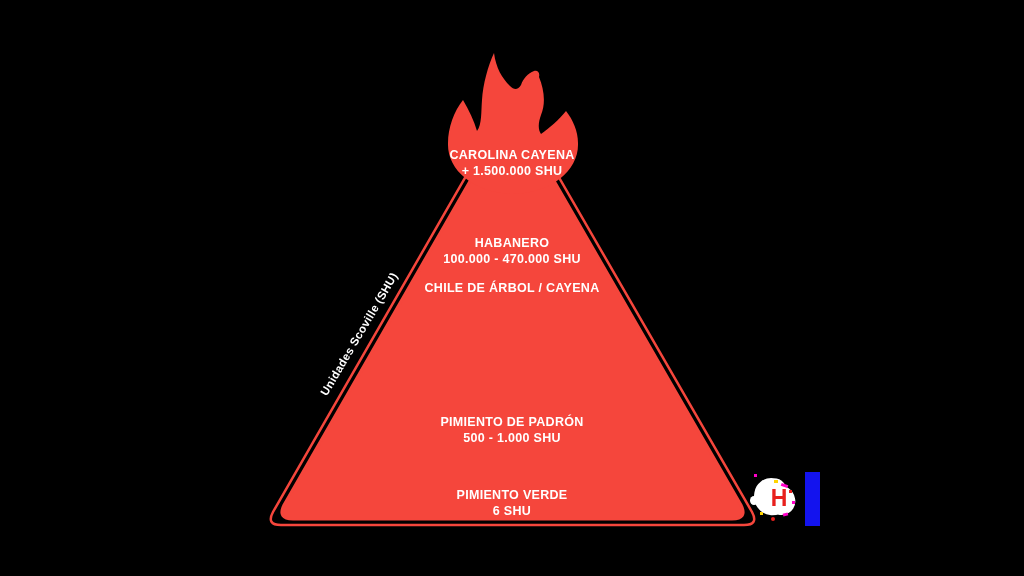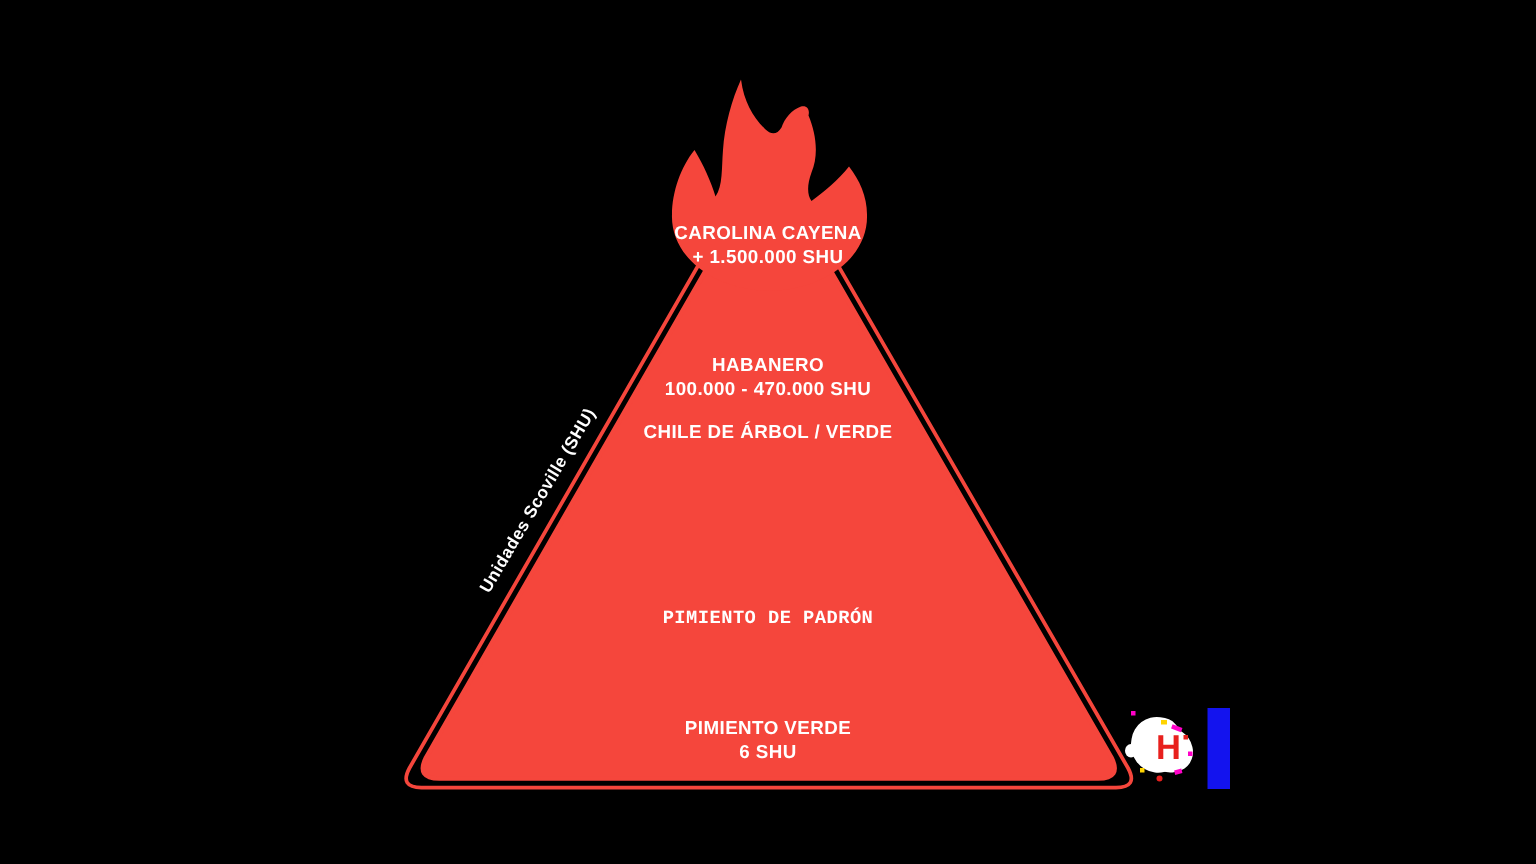--- a/index.html
+++ b/index.html
@@ -35,22 +35,22 @@
   .level-name, .level-range {
     font-size: 12.5px;
     font-weight: bold;
     letter-spacing: 0.3px;
     white-space: nowrap;
   }
   .lv0 { top: 147px; }
   .lv1 { top: 216px; margin-top: 19px; }
   .lv2 { top: 280px; }
   .lv3 { top: 346px; }
-  .lv4 { top: 404px; font-family: Liberation Mono, monospace; }
-  .lv5 { top: 477px; }
+  .lv4 { top: 414px; }
+  .lv5 { top: 487px; }
 
   .axis-label {
     position: absolute;
     left: 359px;
     top: 334px;
     transform: translate(-50%, -50%) rotate(-59.5deg);
     color: var(--text-white);
     font-size: 11.5px;
     font-weight: bold;
     letter-spacing: 0.3px;
@@ -132,24 +132,25 @@
 
   <div class="level lv0">
     <div class="level-name">CAROLINA CAYENA</div>
     <div class="level-range">+ 1.500.000 SHU</div>
   </div>
   <div class="level lv1">
     <div class="level-name">HABANERO</div>
     <div class="level-range">100.000 - 470.000 SHU</div>
   </div>
   <div class="level lv2">
-    <div class="level-name">CHILE DE ÁRBOL / VERDE</div>
+    <div class="level-name">CHILE DE ÁRBOL / CAYENA</div>
   </div>
   <div class="level lv4">
     <div class="level-name">PIMIENTO DE PADRÓN</div>
+    <div class="level-range">500 - 1.000 SHU</div>
   </div>
   <div class="level lv5">
     <div class="level-name">PIMIENTO VERDE</div>
     <div class="level-range">6 SHU</div>
   </div>
 
   <div class="wm splash1"></div>
   <div class="wm splash2"></div>
   <div class="wm splash3"></div>
   <div class="wm logo-h">H</div>

